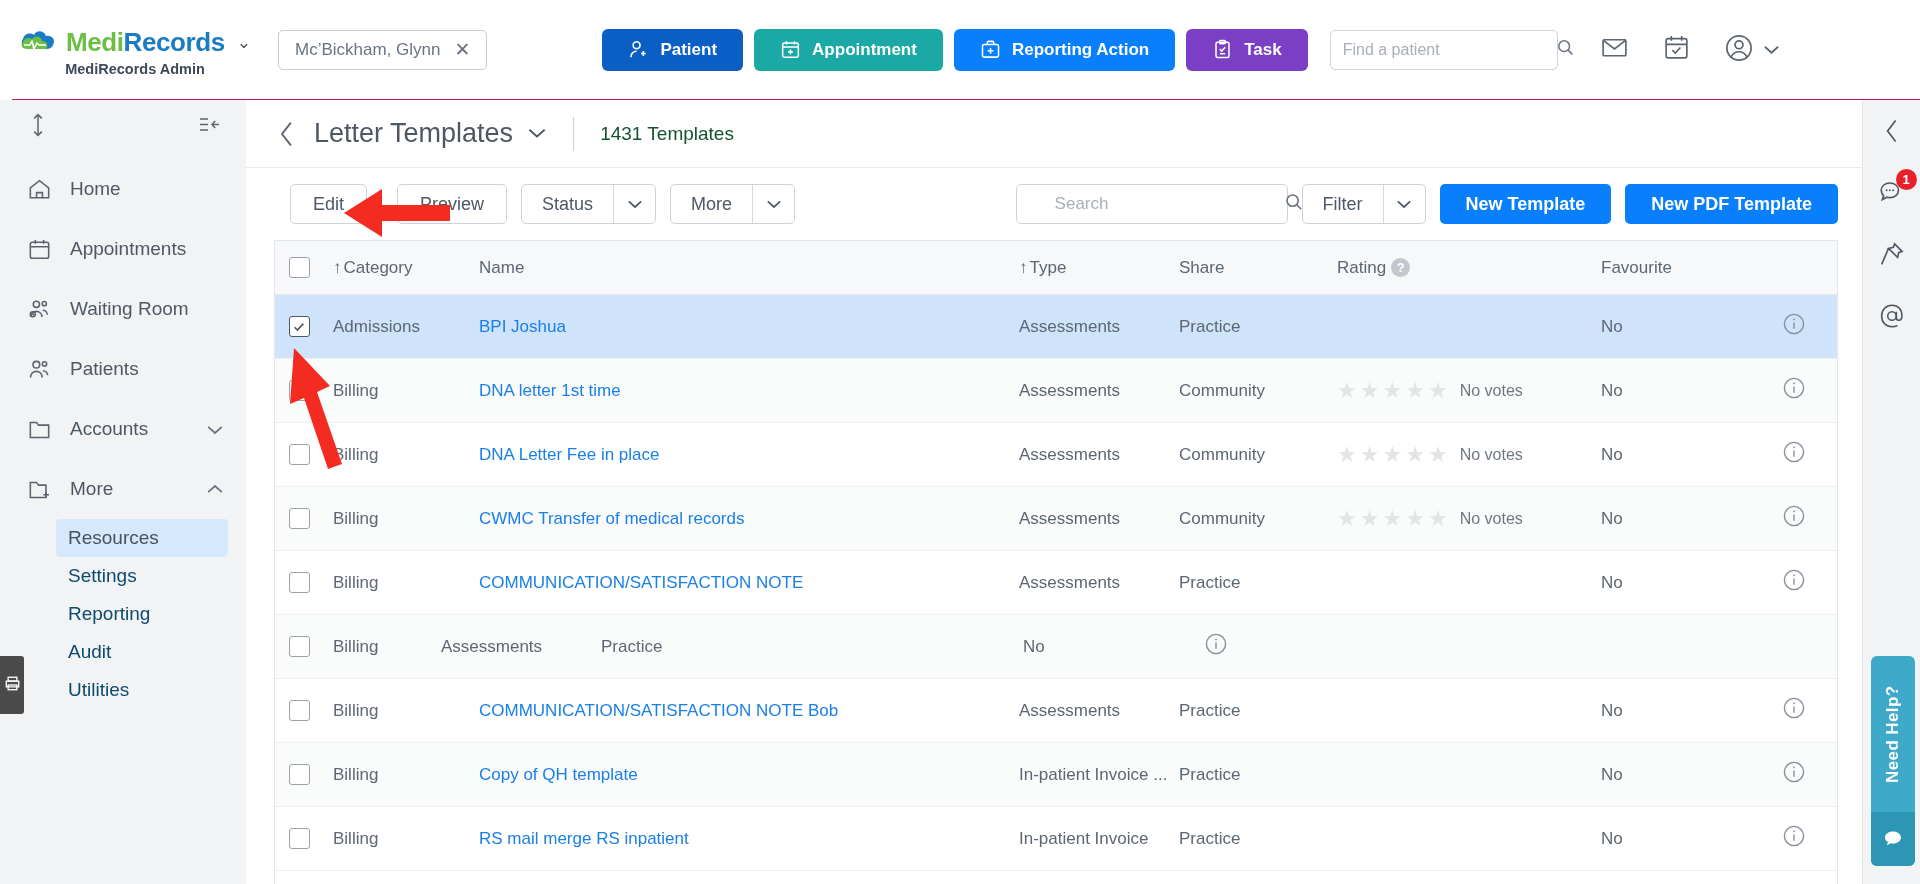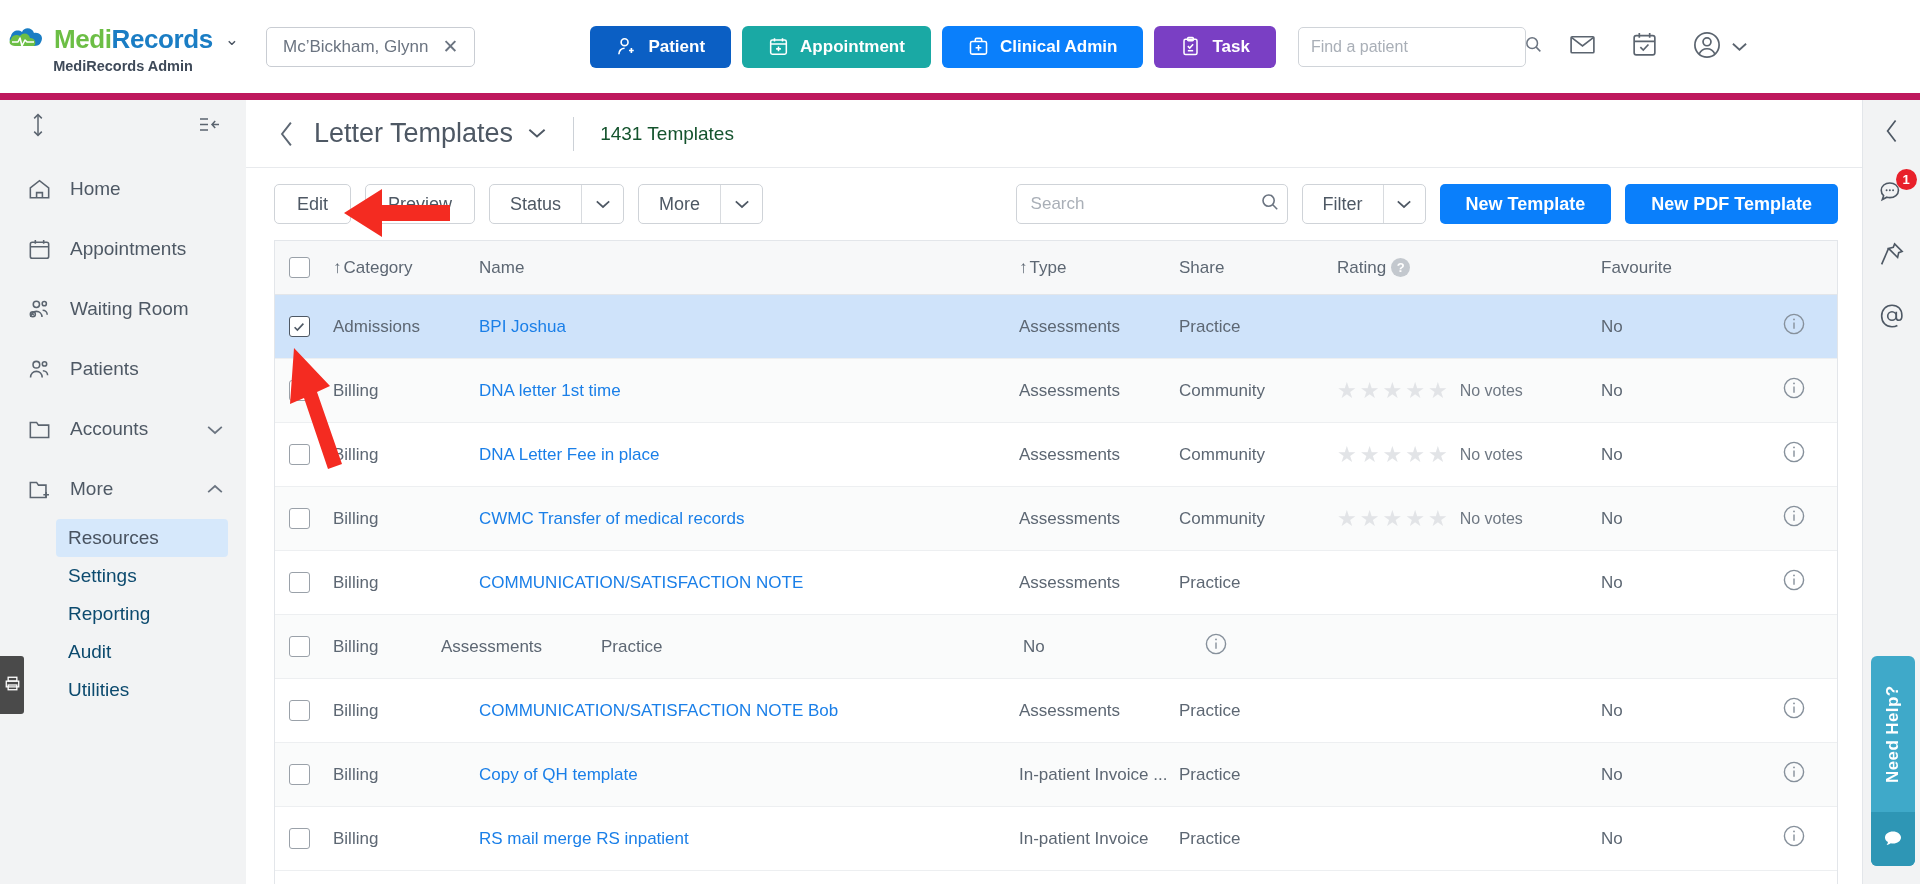--- a/index.html
+++ b/index.html
@@ -9,23 +9,23 @@
     background: #ffffff;
     overflow: hidden;
     color: #555f6d;
   }
   .app { position: relative; width: 1920px; height: 884px; display: flex; flex-direction: column; }
 
   
   .topbar {
     height: 100px; flex: 0 0 100px;
     background: #ffffff;
-    border-bottom: 7px solid #be185d;
+    border-bottom: 1px solid #be185d;
     display: flex; align-items: center;
-    position: relative; z-index: 30;
+    position: relative; z-index: 30; margin-left: 12px;
   }
   .brand-block {
     width: 246px; flex: 0 0 246px;
     display: flex; flex-direction: column; align-items: center;
     justify-content: center; padding-top: 4px;
   }
   .brand-row { display: flex; align-items: center; gap: 9px; }
   .brand-logo { width: 38px; height: 30px; position: relative; }
   .brand-text { font-size: 26px; font-weight: bold; letter-spacing: -0.4px; }
   .brand-text .medi { color: #6cbe45; }
@@ -125,36 +125,37 @@
 
   .toolbar {
     height: 72px; flex: 0 0 72px; display: flex; align-items: center;
     padding: 0 24px 0 28px; gap: 14px; position: relative;
   }
   .obtn {
     height: 40px; border: 1px solid #cfd3d8; border-radius: 5px;
     background: #fff; color: #4e5864; font-size: 18px;
     padding: 0 22px; cursor: pointer; display: flex; align-items: center;
     font-family: "Liberation Sans", sans-serif;
+    margin-left: 16px;
   }
   .split {
     height: 40px; border: 1px solid #cfd3d8; border-radius: 5px;
     background: #fff; display: flex; align-items: stretch; cursor: pointer; overflow: hidden;
   }
   .split .lbl { display: flex; align-items: center; padding: 0 20px; font-size: 18px; color: #4e5864; }
   .split .car { width: 42px; border-left: 1px solid #d8dbdf; display: flex; align-items: center; justify-content: center; color: #4e5864; }
 
   .tb-right { margin-left: auto; display: flex; align-items: center; gap: 14px; }
   .searchbox {
     width: 272px; height: 40px; border: 1px solid #cfd3d8; border-radius: 5px;
     background: #fff; display: flex; align-items: center; padding: 0 14px; gap: 8px;
   }
   .searchbox input {
     border: none; outline: none; flex: 1; font-size: 17px; color: #555f6d;
-    font-family: "Liberation Sans", sans-serif; background: transparent;
+    font-family: "Liberation Sans", sans-serif; background: transparent; margin-left: 24px;
   }
   .searchbox input::placeholder { color: #a9afb7; }
   .pbtn {
     height: 40px; border: none; border-radius: 5px; background: #0a7ffb;
     color: #fff; font-size: 18px; font-weight: bold; padding: 0 26px;
     cursor: pointer; font-family: "Liberation Sans", sans-serif;
   }
 
   
   .table-wrap { flex: 1; min-height: 0; padding: 0 24px 0 28px; overflow: hidden; }
@@ -286,21 +287,21 @@
         <span>Appointment</span>
       </button>
       <button class="tbtn clinical">
         <span>
           <svg width="21" height="21" viewBox="0 0 22 22" fill="none" stroke="#fff" stroke-width="1.6">
             <rect x="2.6" y="5.8" width="16.8" height="13.2" rx="1.8"></rect>
             <path d="M7.6 5.6V3.9c0-.8.6-1.4 1.4-1.4h4c.8 0 1.4.6 1.4 1.4v1.7"></path>
             <path d="M11 9.4v6M8 12.4h6"></path>
           </svg>
         </span>
-        <span>Clinical Admin</span>
+        <span>Reporting Action</span>
       </button>
       <button class="tbtn task">
         <span>
           <svg width="21" height="21" viewBox="0 0 22 22" fill="none" stroke="#fff" stroke-width="1.6">
             <rect x="4.2" y="3.4" width="13.6" height="16" rx="1.6"></rect>
             <rect x="8" y="1.6" width="6" height="3.4" rx="1"></rect>
             <path d="M8.2 10.6l2 2 3.6-4"></path>
               <path d="M8.2 15.4h5.6"></path>
           </svg>
         </span>

